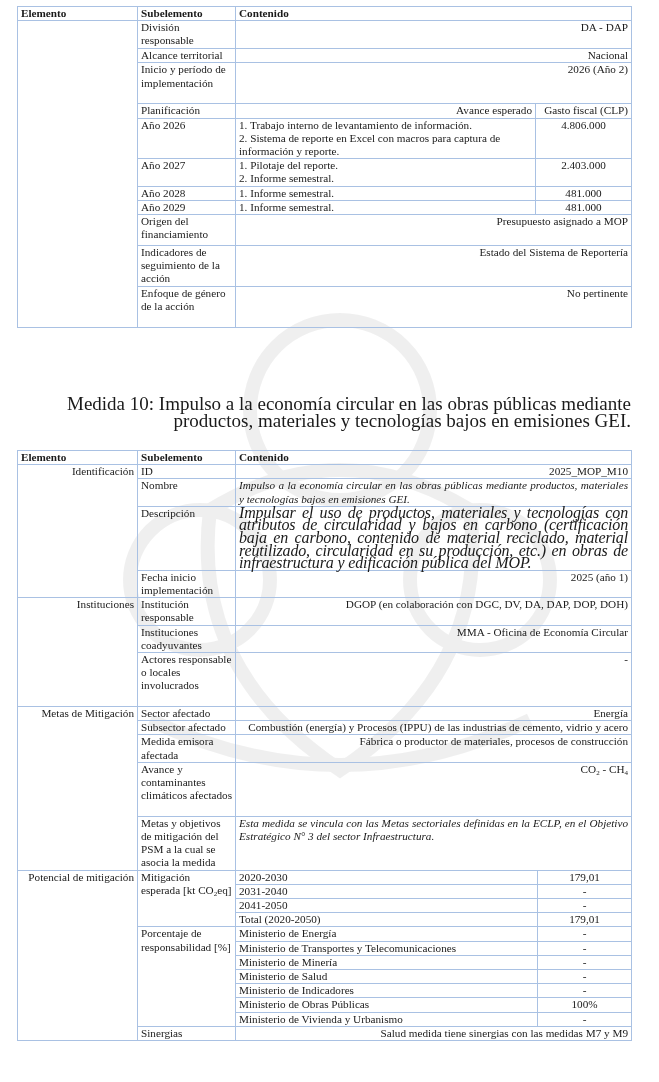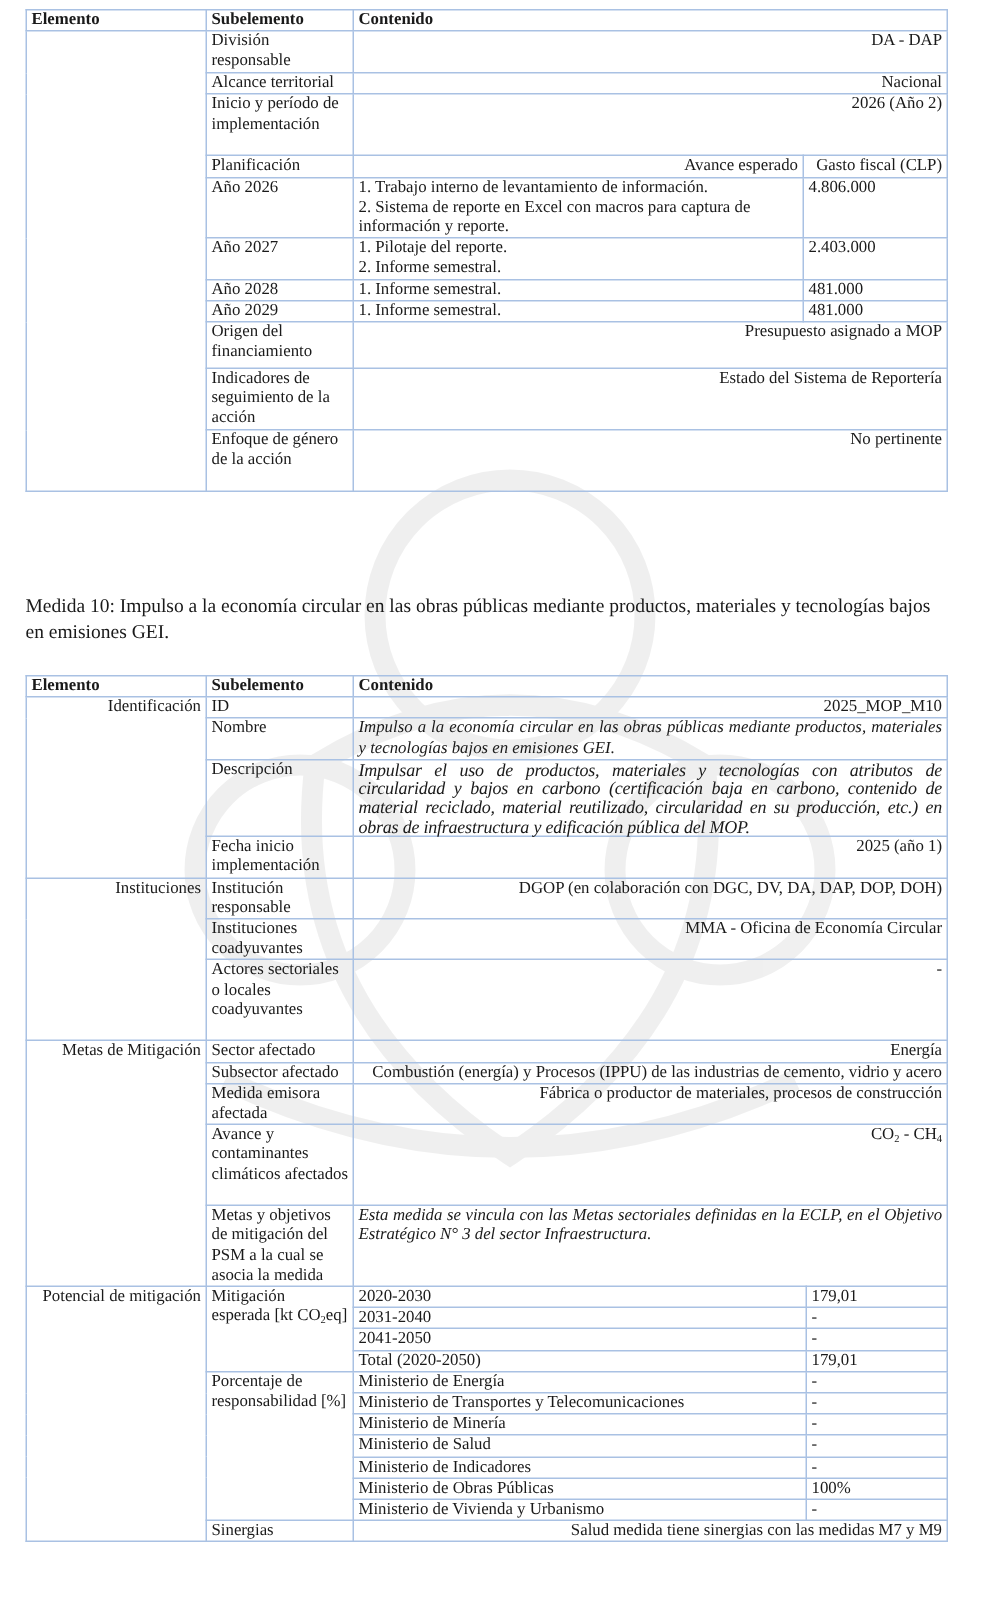--- a/index.html
+++ b/index.html
@@ -14,29 +14,29 @@
   table.doc {
     position: absolute; left: 17px; width: 614px; border-collapse: collapse;
     font-size: 11.2px; line-height: 13.2px; table-layout: fixed;
   }
   table.doc td, table.doc th {
     border: 1px solid #a9c1e3; padding: 0 3px; vertical-align: top; font-weight: normal;
   }
   table.doc th { font-weight: bold; text-align: left; }
   .b { font-weight: bold; }
   .c { text-align: right; }
-  .r { text-align: left; }
+  .r { text-align: center; }
   .j { text-align: justify; font-style: italic; }
   #t1 { top: 6px; }
   #t2 { top: 450px; }
   .caption {
-    position: absolute; left: 17px; width: 614px; top: 395px; text-align: left;
-    font-size: 13px; line-height: 17px;
-  }
-  .desc { font-size: 12px; line-height: 12.6px; letter-spacing: -0.15px; }
+    position: absolute; left: 17px; width: 614px; top: 395px; text-align: right;
+    font-size: 19px; line-height: 17px;
+  }
+  .desc { font-size: 16px; line-height: 12.6px; letter-spacing: -0.15px; }
   sub { font-size: 7px; vertical-align: -2px; line-height: 0; }
 </style>
 </head>
 <body>
 
 <svg class="watermark" viewBox="0 0 500 600">
   <g fill="none" stroke="#000" stroke-width="14">
     <circle cx="250" cy="160" r="90"></circle>
     <path d="M120 260 Q250 180 380 260 Q400 420 250 520 Q100 420 120 260 Z"></path>
     <circle cx="110" cy="330" r="70"></circle>
@@ -158,21 +158,21 @@
   <tr>
     <td rowspan="3" class="b c">Instituciones</td>
     <td>Institución responsable</td>
     <td colspan="2" class="c">DGOP (en colaboración con DGC, DV, DA, DAP, DOP, DOH)</td>
   </tr>
   <tr>
     <td>Instituciones coadyuvantes</td>
     <td colspan="2" class="c">MMA - Oficina de Economía Circular</td>
   </tr>
   <tr>
-    <td style="height:53px">Actores sectoriales o locales coadyuvantes</td>
+    <td style="height:53px">Actores responsable o locales involucrados</td>
     <td colspan="2" class="c">-</td>
   </tr>
 
   <tr>
     <td rowspan="5" class="b c">Metas de Mitigación</td>
     <td>Sector afectado</td>
     <td colspan="2" class="c">Energía</td>
   </tr>
   <tr>
     <td>Subsector afectado</td>

